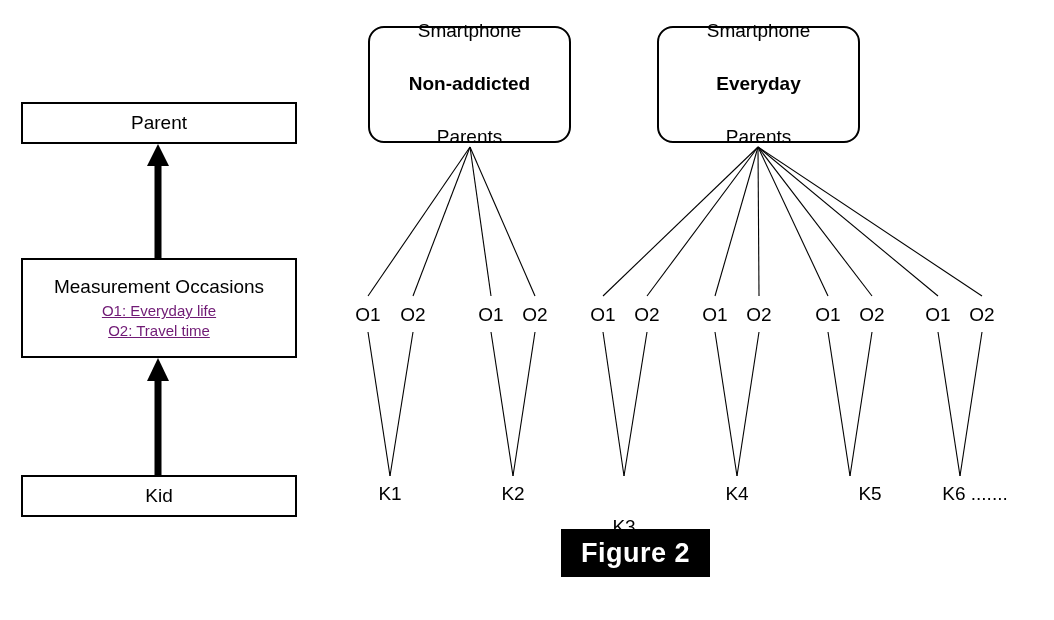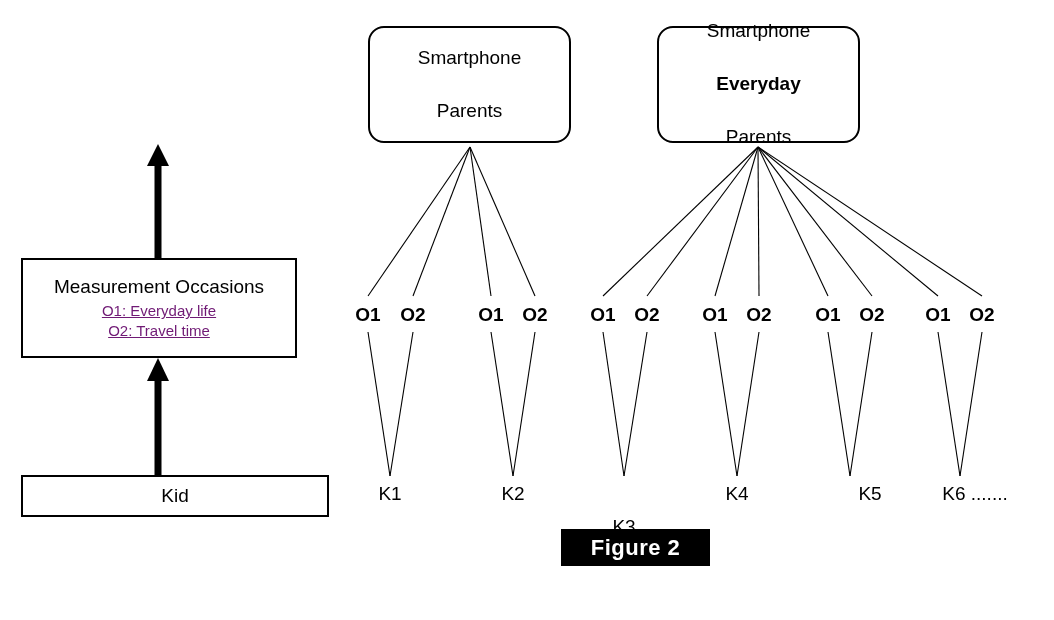--- a/index.html
+++ b/index.html
@@ -49,21 +49,21 @@
   .rect-sub {
     font-size: 15px;
     line-height: 1.32;
     color: #701a75;
     white-space: nowrap;
     text-decoration: underline;
   }
 
   #box-parent { left: 21px;  top: 102px; width: 276px; height: 42px; }
   #box-measure{ left: 21px;  top: 258px; width: 276px; height: 100px; }
-  #box-kid    { left: 21px;  top: 475px; width: 308px; height: 42px; }
+  #box-kid    { left: 21px;  top: 475px; width: 276px; height: 42px; }
 
   #box-measure .rect-title { margin-bottom: 2px; }
 
   
   .round-box {
     position: absolute;
     box-sizing: border-box;
     border: 2px solid #000000;
     border-radius: 16px;
     background: #ffffff;
@@ -87,33 +87,33 @@
   
   .node-label {
     position: absolute;
     font-size: 19px;
     line-height: 1;
     white-space: nowrap;
     text-align: center;
     transform: translateX(-50%);
     color: #000000;
   }
-  .occ-label { top: 305px; font-weight: bold; }
+  .occ-label { top: 305px; }
   .kid-label { top: 484px; }
 
   
   #figure-caption {
     position: absolute;
     left: 561px;
     top: 529px;
     width: 149px;
-    height: 37px;
+    height: 48px;
     background: #000000;
     color: #ffffff;
-    font-size: 22px;
+    font-size: 27px;
     font-weight: bold;
     display: flex;
     align-items: center;
     justify-content: center;
     letter-spacing: 0.5px;
   }
 </style>
 </head>
 <body>
 
@@ -162,33 +162,37 @@
       <line x1="759" y1="332" x2="737" y2="476"></line>
 
       <line x1="828" y1="332" x2="850" y2="476"></line>
       <line x1="872" y1="332" x2="850" y2="476"></line>
 
       <line x1="938" y1="332" x2="960" y2="476"></line>
       <line x1="982" y1="332" x2="960" y2="476"></line>
     </g>
   </svg>
 
+  <div class="rect-box" id="box-parent">
+    <div class="rect-title">Parent</div>
+  </div>
 
   <div class="rect-box" id="box-measure">
     <div class="rect-title">Measurement Occasions</div>
     <div class="rect-sub">O1: Everyday life</div>
     <div class="rect-sub">O2: Travel time</div>
   </div>
 
   <div class="rect-box" id="box-kid">
     <div class="rect-title">Kid</div>
   </div>
 
   <div class="round-box" id="group-nonaddicted">
     <div class="round-line">Smartphone</div>
+    <div class="round-line bold">Non-addicted</div>
     <div class="round-line">Parents</div>
   </div>
 
   <div class="round-box" id="group-addicted">
     <div class="round-line">Smartphone</div>
     <div class="round-line bold">Everyday</div>
     <div class="round-line">Parents</div>
   </div>
 
   <div id="node-layer">

